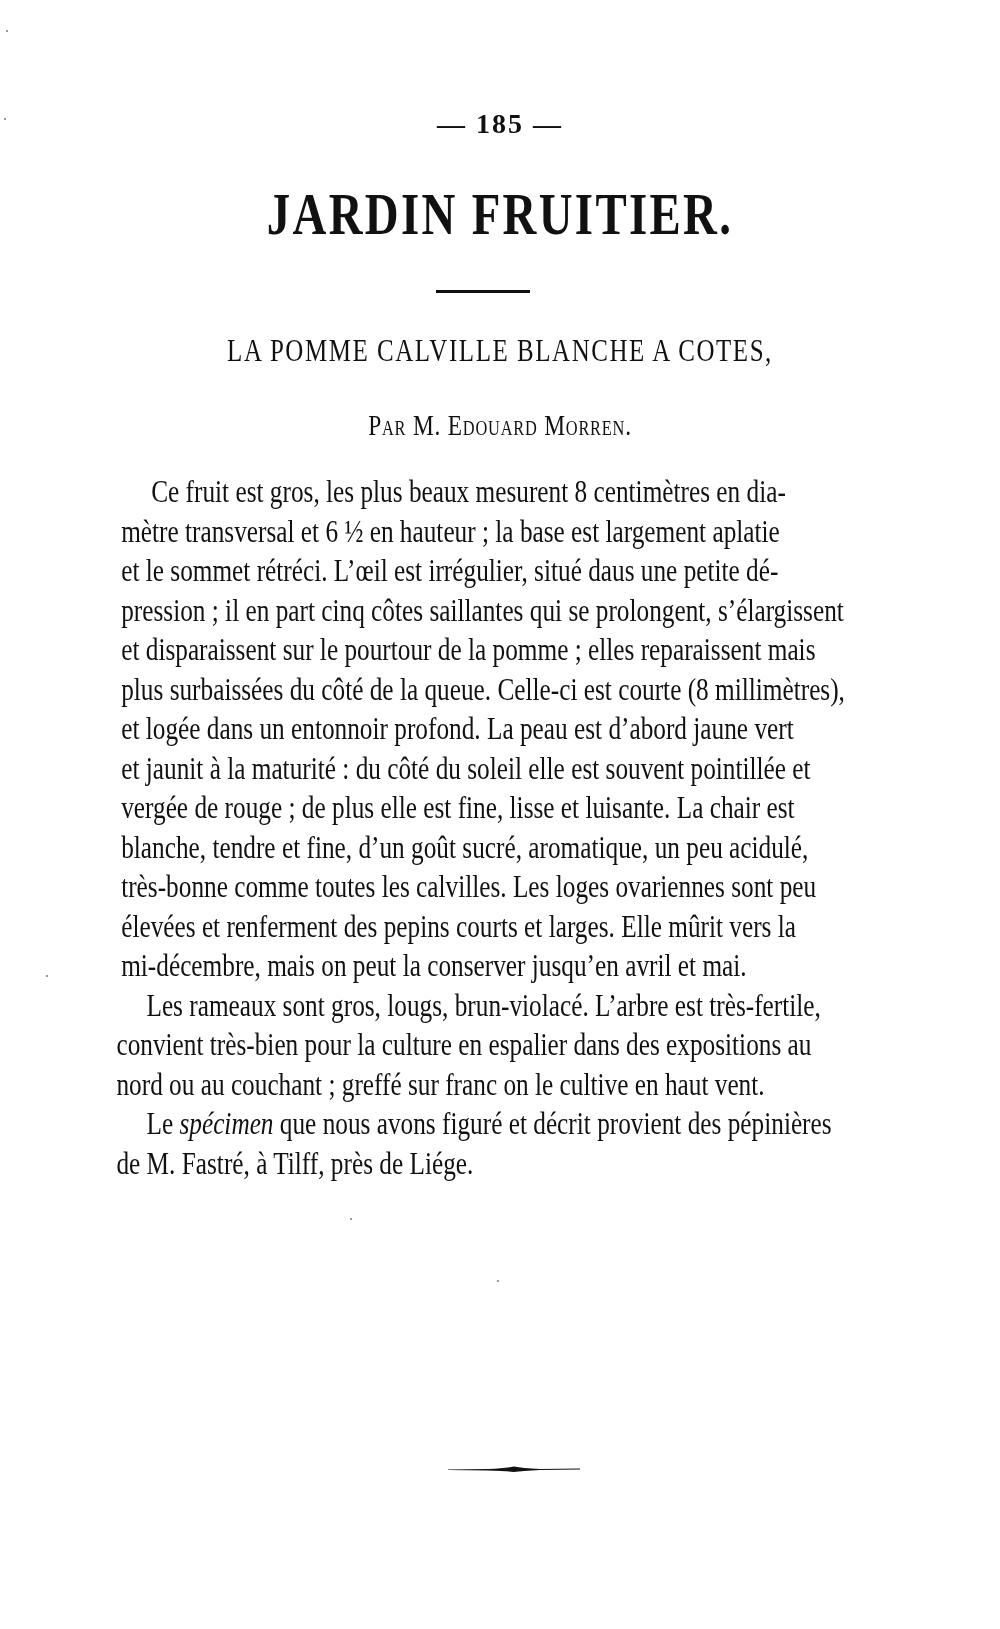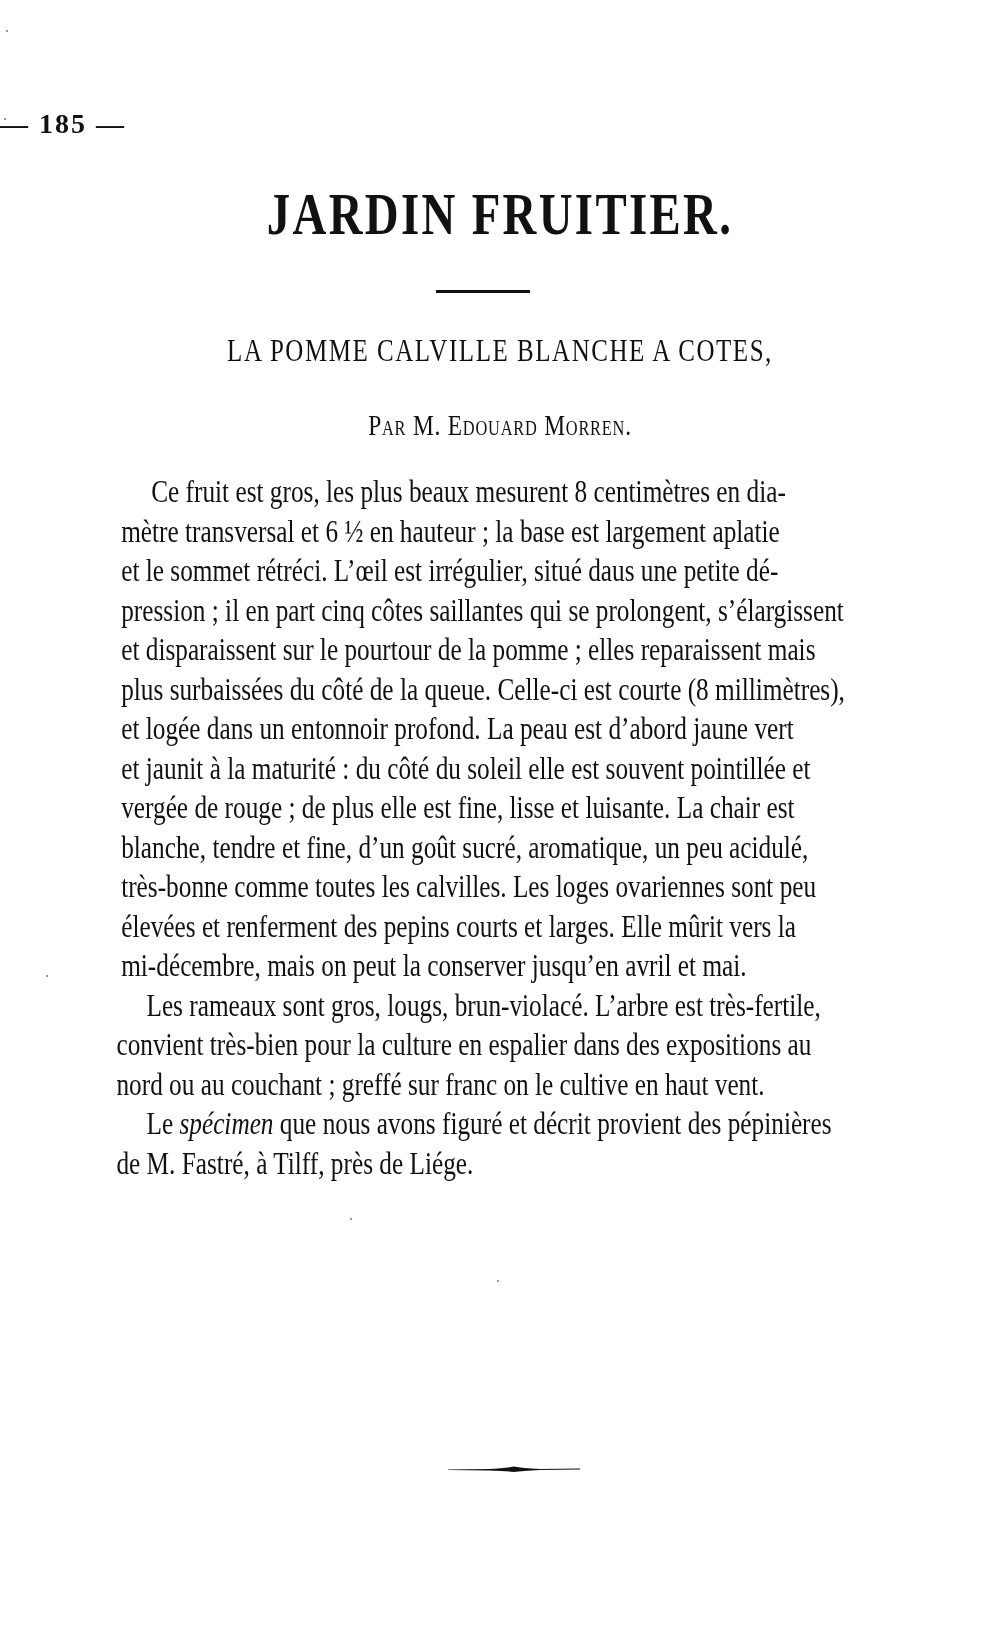--- a/index.html
+++ b/index.html
@@ -13,21 +13,21 @@
       position: relative;
       overflow: hidden;
       color: #111111;
       font-family: "Liberation Serif", "DejaVu Serif", serif;
     }
     .page-number {
       position: absolute;
       top: 108px;
       left: 0;
       width: 1000px;
-      text-align: left;
+      text-align: center;
       font-size: 28px;
       font-weight: bold;
       letter-spacing: 2px;
     }
     .section-title {
       position: absolute;
       top: 180px;
       left: 0;
       width: 1000px;
       text-align: center;

